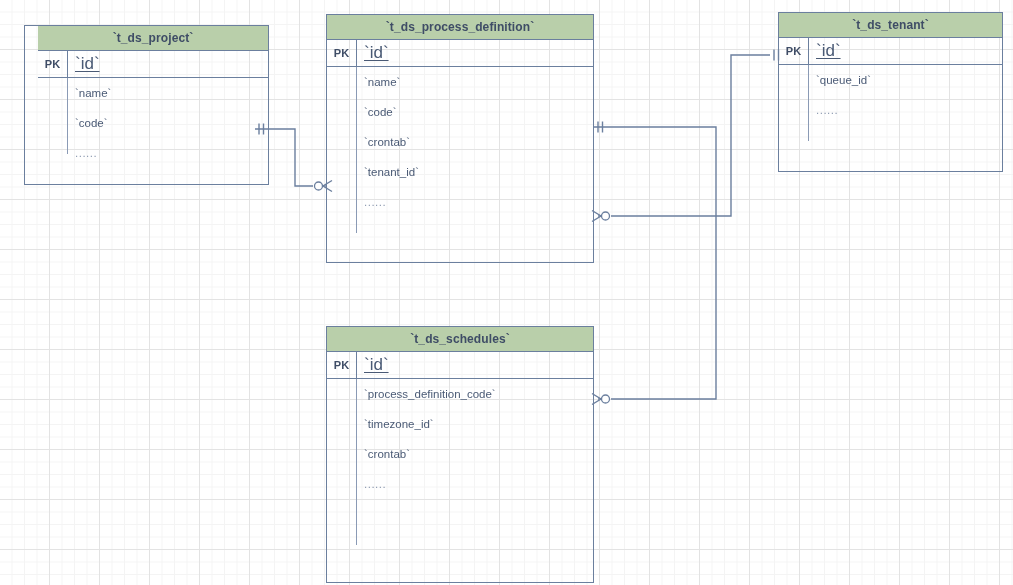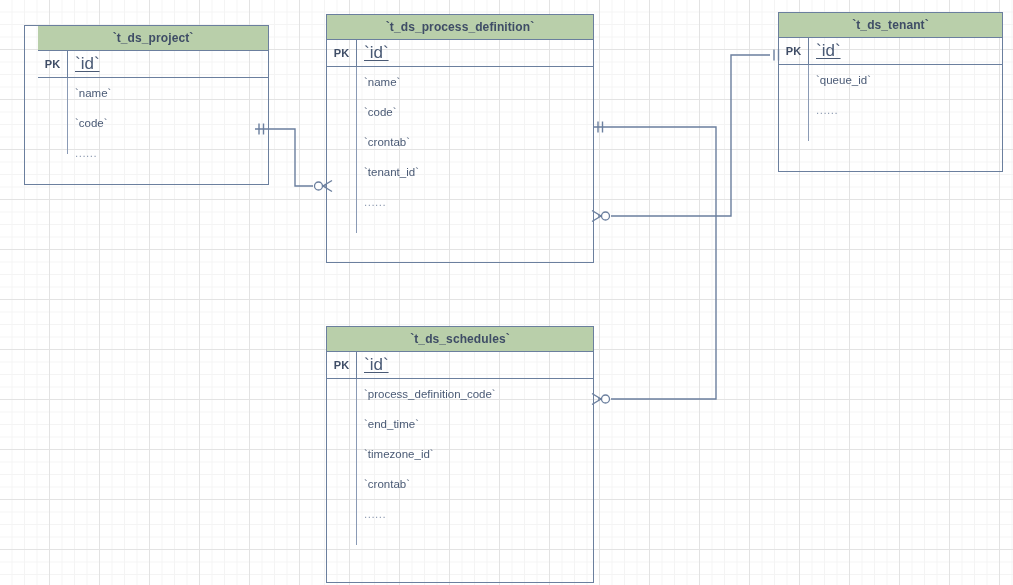--- a/index.html
+++ b/index.html
@@ -203,20 +203,19 @@
   <div class="entity" style="left:326px; top:326px; width:268px; height:257px;">
     <div class="entity-header">`t_ds_schedules`</div>
     <div class="pk-row">
       <div class="col-divider"></div>
       <div class="pk-label">PK</div>
       <div class="pk-name">`id`</div>
     </div>
     <div class="entity-body">
       <div class="body-divider" style="top:0; height:166px;"></div>
       <div class="field">`process_definition_code`</div>
-      <div class="field">`end_time`</div>
       <div class="field">`timezone_id`</div>
       <div class="field">`crontab`</div>
       <div class="field ellipsis">......</div>
     </div>
   </div>
 
 </div>
 
 </body></html>

